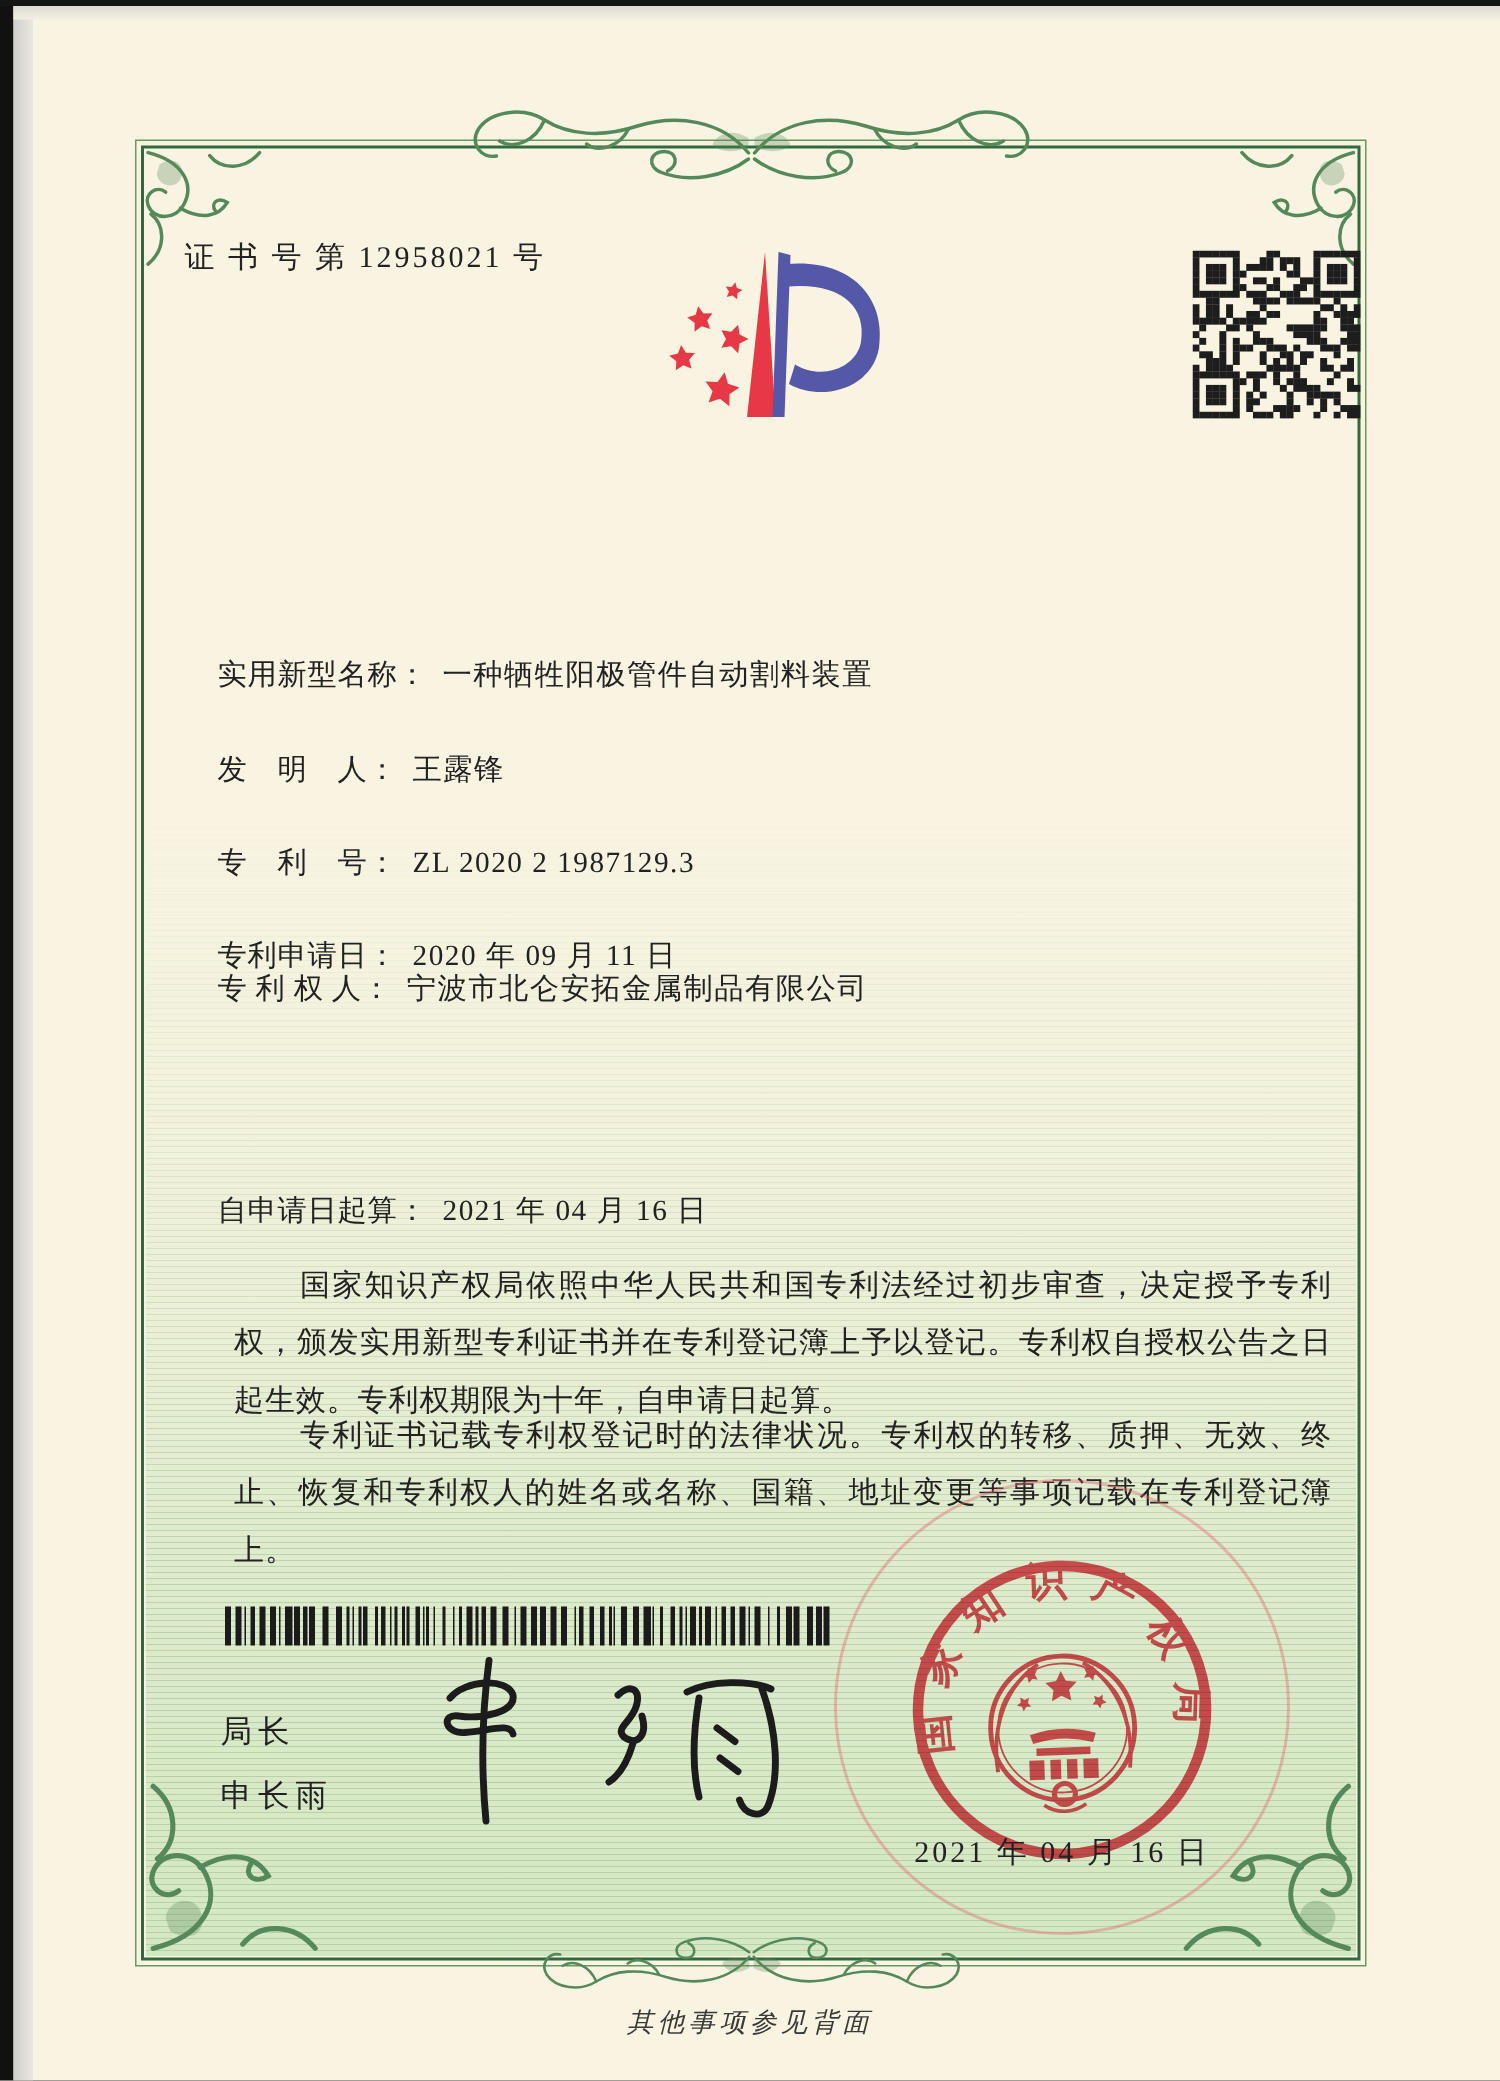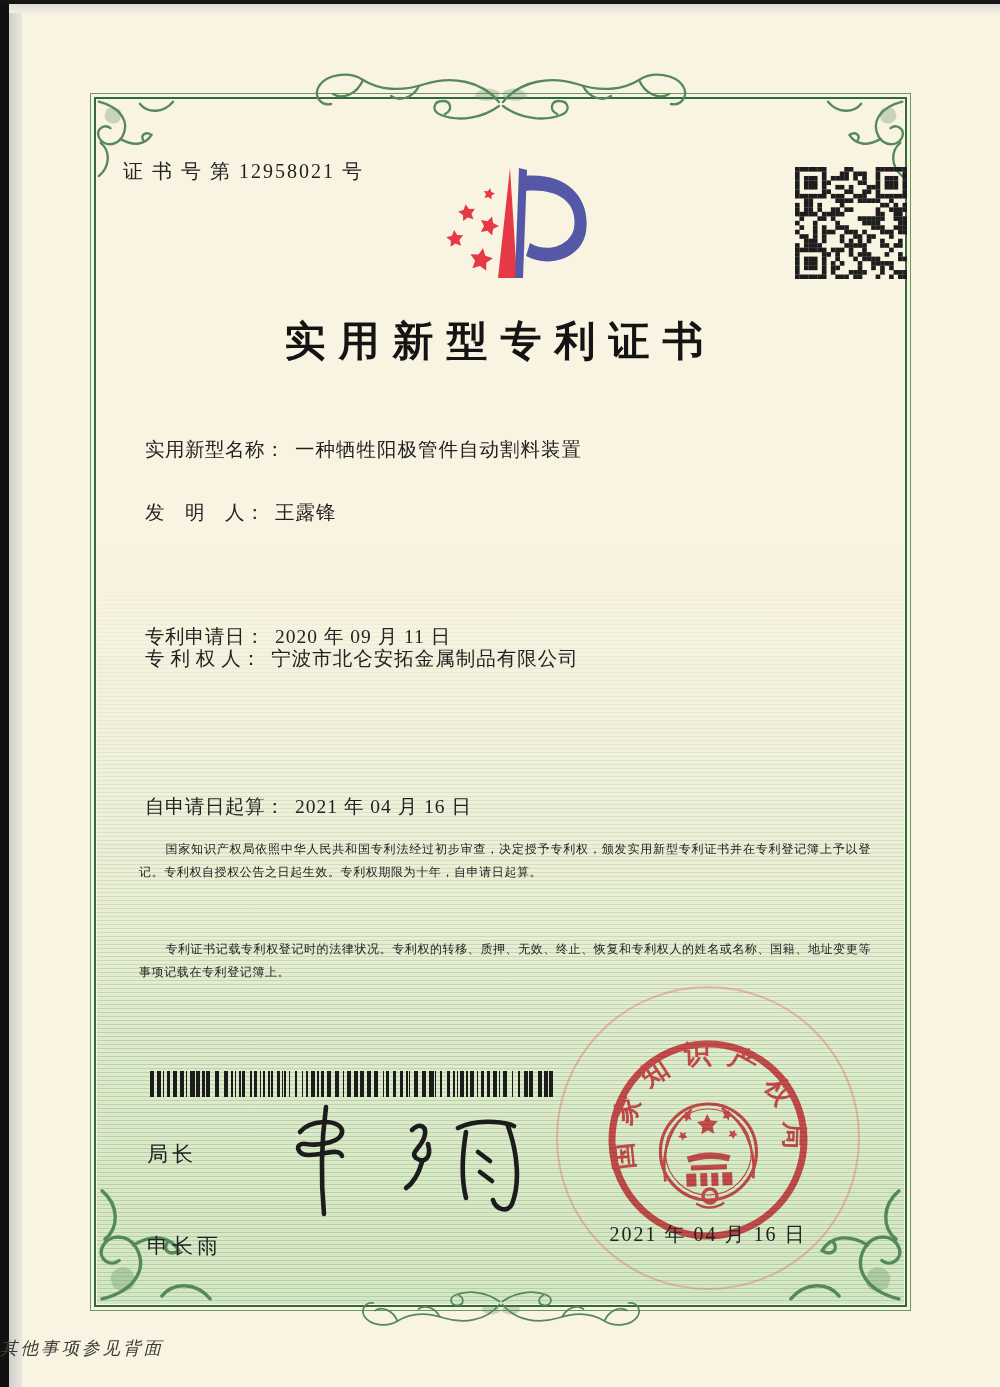--- a/index.html
+++ b/index.html
@@ -37,38 +37,38 @@
   .cert-no{left:123px;top:158px;font-size:20px;letter-spacing:2px}
   .logo{left:425px;top:146px;width:178px;height:152px}
   .qr{left:795px;top:167px;width:112px;height:112px;fill:#1d1d1d}
   .title{left:90px;top:314px;width:821px;text-align:center;font-size:41px;font-weight:bold;letter-spacing:13px;color:#141414}
   .frow{position:absolute;left:145px;width:740px;font-size:19.5px;white-space:nowrap}
   .flabel{letter-spacing:.5px}
   .fvalue{margin-left:10px;letter-spacing:1px}
   .r1{top:436px}.r2{top:499px}.r3{top:561px}.r4{top:623px}.r5{top:645px}.r6{top:737px}.r7{top:793px}
   .grant-no{position:absolute;left:365px;top:0}
 
-  .para{position:absolute;left:139px;width:732px;font-size:12px;line-height:1.92;text-align:justify;text-indent:2.2em;letter-spacing:.6px}
+  .para{position:absolute;left:156px;width:732px;font-size:20px;line-height:1.92;text-align:justify;text-indent:2.2em;letter-spacing:.6px}
   .p1{top:838px}.p2{top:938px}
 
   #barcode{position:absolute;left:150px;top:1071px;width:410px;height:26px}
   #barcode div{position:absolute;top:0;bottom:0;background:#1b1b1b}
 
   .seal-halo{position:absolute;left:556px;top:986px;width:304px;height:304px;border:2px solid rgba(226,95,105,.38);border-radius:50%;pointer-events:none}
   .seal{left:598px;top:1030px;width:220px;height:220px;transform:rotate(-2deg);mix-blend-mode:multiply;opacity:.92}
   #seal-ring-text{font-family:"Liberation Serif","DejaVu Serif",serif;font-size:27px;font-weight:bold;letter-spacing:15px;fill:var(--seal-red)}
   .seal-date{left:598px;top:1221px;width:220px;text-align:center;font-size:20px;letter-spacing:2px;white-space:nowrap}
 
   .sig-title{left:147px;top:1140px;font-size:21px;letter-spacing:4px;font-family:"Liberation Sans","DejaVu Sans",sans-serif}
-  .sig-name{left:147px;top:1232px;font-size:21px;letter-spacing:4px;font-family:"Liberation Sans","DejaVu Sans",sans-serif}
+  .sig-name{left:147px;top:1183px;font-size:21px;letter-spacing:4px;font-family:"Liberation Sans","DejaVu Sans",sans-serif}
   .sig-svg{left:262px;top:1092px;width:285px;height:140px}
   .sig-svg path{stroke:#1c1c1c;stroke-width:4.6;fill:none;stroke-linecap:round;stroke-linejoin:round}
 
   .page-ind{left:90px;top:1281px;width:821px;text-align:center;font-size:16.5px;letter-spacing:2px}
-  .back-note{left:0;top:1336px;width:1000px;font-size:17.5px;font-style:italic;letter-spacing:3px;color:#3a3a38}
+  .back-note{left:0;top:1336px;width:1000px;text-align:center;font-size:17.5px;font-style:italic;letter-spacing:3px;color:#3a3a38}
 </style>
 </head>
 <body>
 
 <div class="scan">
   <div class="paper"></div>
   <div class="edge-black-l"></div>
   <div class="edge-black-t"></div>
   <div class="edge-gray-l"></div>
   <div class="edge-gray-t"></div>
@@ -459,27 +459,29 @@
       <rect x="44.80" y="107.52" width="4.63" height="4.63"></rect>
       <rect x="49.28" y="107.52" width="4.63" height="4.63"></rect>
       <rect x="58.24" y="107.52" width="4.63" height="4.63"></rect>
       <rect x="62.72" y="107.52" width="4.63" height="4.63"></rect>
       <rect x="80.64" y="107.52" width="4.63" height="4.63"></rect>
       <rect x="94.08" y="107.52" width="4.63" height="4.63"></rect>
       <rect x="103.04" y="107.52" width="4.63" height="4.63"></rect>
       <rect x="107.52" y="107.52" width="4.63" height="4.63"></rect>
     </svg>
 
-  <div class="abs title">实用新型专利证书</div>
 
   <div class="frow r1">
     <span class="flabel">实用新型名称：</span><span class="fvalue">一种牺牲阳极管件自动割料装置</span>
   </div>
   <div class="frow r2">
     <span class="flabel">发　明　人：</span><span class="fvalue">王露锋</span>
+  </div>
+  <div class="frow r3">
+    <span class="flabel">专　利　号：</span><span class="fvalue">ZL 2020 2 1987129.3</span>
   </div>
   <div class="frow r4">
     <span class="flabel">专利申请日：</span><span class="fvalue">2020 年 09 月 11 日</span>
   </div>
   <div class="frow r5">
     <span class="flabel">专 利 权 人：</span><span class="fvalue">宁波市北仑安拓金属制品有限公司</span>
   </div>
   <div class="frow r7">
     <span class="flabel">自申请日起算：</span><span class="fvalue">2021 年 04 月 16 日</span>
   </div>

